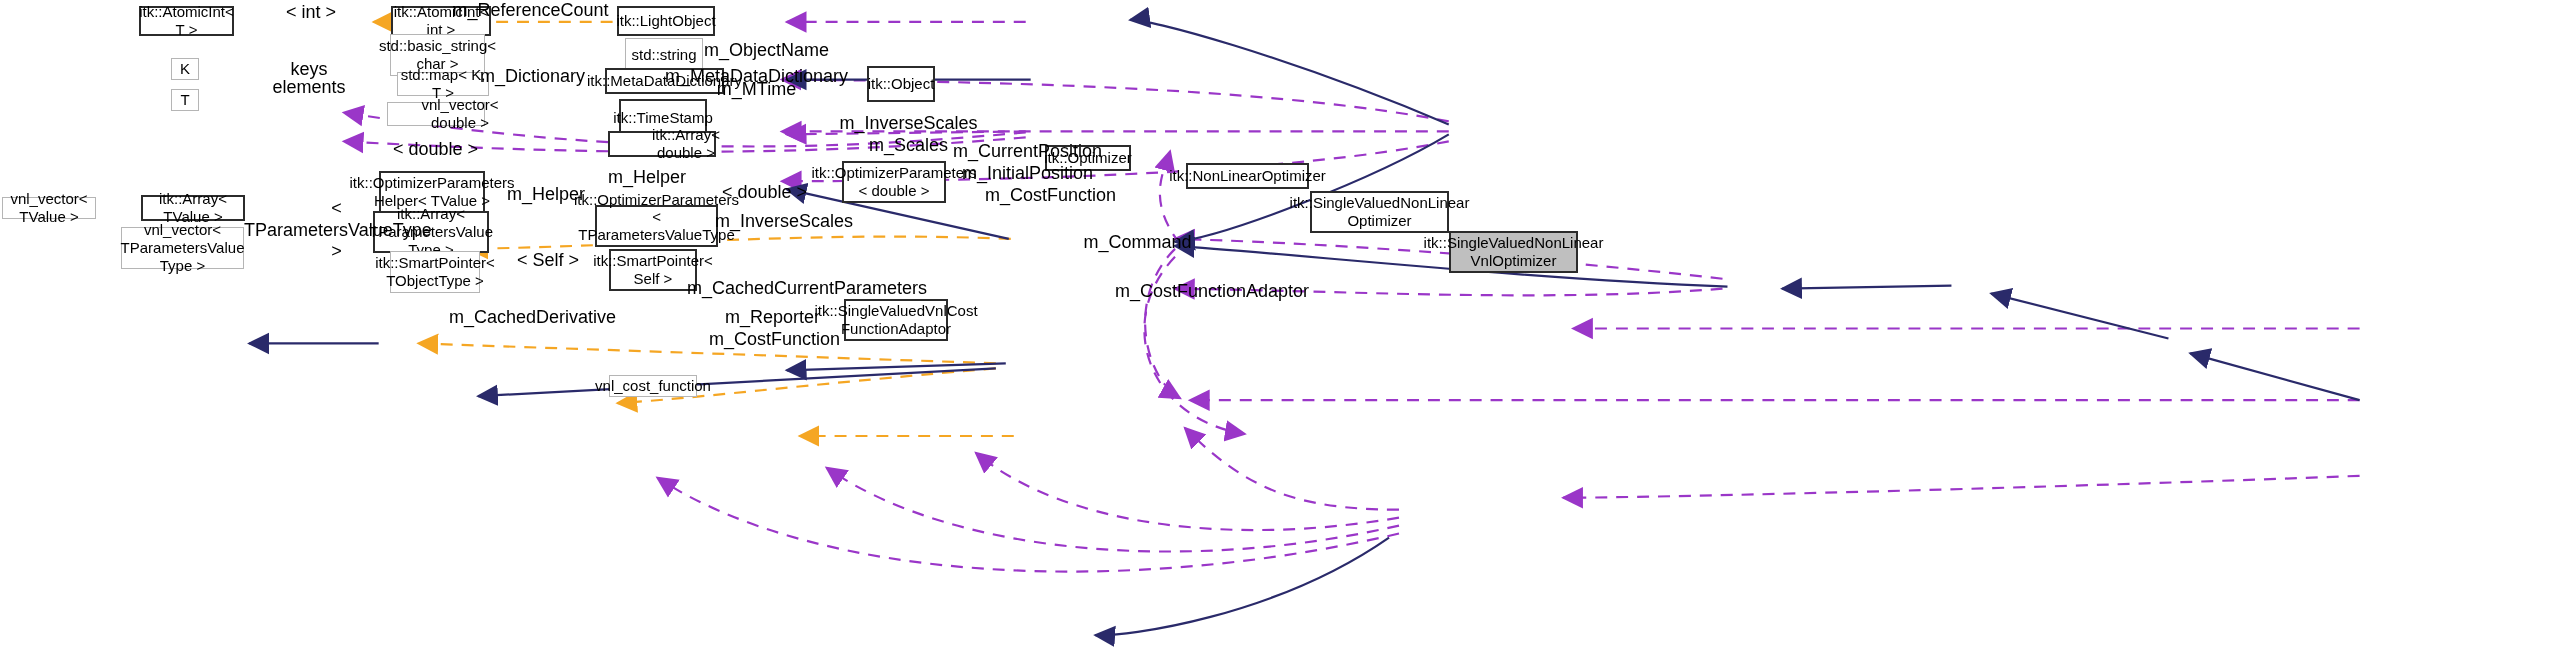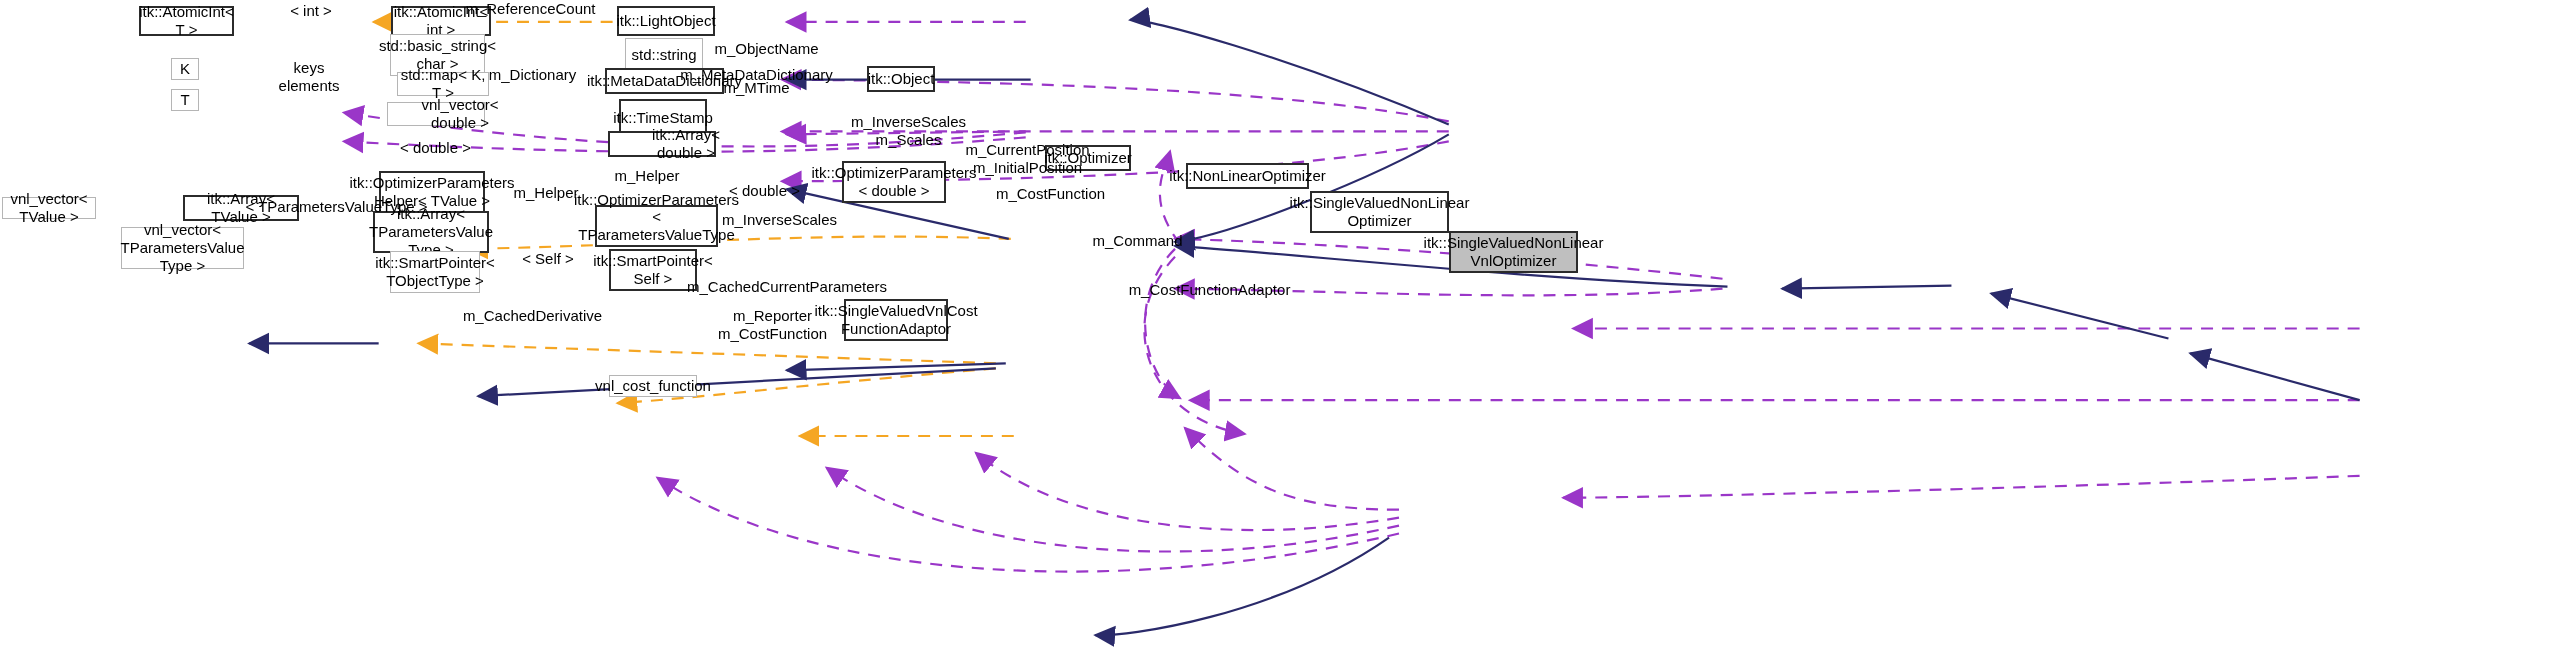--- a/index.html
+++ b/index.html
@@ -6,21 +6,21 @@
   #canvas{position:relative;width:2576px;height:654px;background:#ffffff;
           font-family:"Liberation Sans",sans-serif;overflow:hidden;}
   
   .node{position:absolute;box-sizing:border-box;display:flex;align-items:center;
         justify-content:center;text-align:center;line-height:1.18;
         font-size:15px;color:#000;background:#ffffff;white-space:pre-line;}
   .node.solid{border:2px solid #2b2b2b;}
   .node.grey{border:1px solid #b5b5b5;}
   .node.filled{border:2px solid #2b2b2b;background:#bfbfbf;}
   
-  .elabel{position:absolute;font-size:15px;color:#000;white-space:pre-line;
+  .elabel{position:absolute;font-size:18px;color:#000;white-space:pre-line;
           text-align:center;line-height:1.2;pointer-events:none;}
   svg.wires{position:absolute;left:0;top:0;width:2576px;height:654px;}
 </style>
 </head>
 <body>
 
 <div id="canvas">
 
   <svg class="wires" viewBox="0 0 2587 657" xmlns="http://www.w3.org/2000/svg">
     <defs>
@@ -96,21 +96,21 @@
   <div class="node grey" style="left:625px;top:38px;width:78px;height:34px;">std::string</div>
 
   <div class="node grey" style="left:171px;top:58px;width:28px;height:22px;">K</div>
 
   <div class="node grey" style="left:171px;top:89px;width:28px;height:22px;">T</div>
 
   <div class="node grey" style="left:397px;top:72px;width:92px;height:24px;">std::map&lt; K, T &gt;</div>
 
   <div class="node solid" style="left:605px;top:68px;width:119px;height:26px;">itk::MetaDataDictionary</div>
 
-  <div class="node solid" style="left:867px;top:66px;width:68px;height:26px;">itk::Object</div>
+  <div class="node solid" style="left:867px;top:66px;width:68px;height:36px;">itk::Object</div>
 
   <div class="node solid" style="left:619px;top:99px;width:88px;height:37px;">itk::TimeStamp</div>
 
   <div class="node grey" style="left:387px;top:102px;width:98px;height:24px;padding-left:48px;">vnl_vector&lt; double &gt;</div>
 
   <div class="node solid" style="left:608px;top:131px;width:108px;height:26px;padding-left:48px;">itk::Array&lt; double &gt;</div>
 
   <div class="node solid" style="left:842px;top:161px;width:104px;height:42px;">itk::OptimizerParameters
 &lt; double &gt;</div>
 
@@ -119,21 +119,21 @@
   <div class="node solid" style="left:1186px;top:163px;width:123px;height:26px;">itk::NonLinearOptimizer</div>
 
   <div class="node solid" style="left:1310px;top:191px;width:139px;height:42px;">itk::SingleValuedNonLinear
 Optimizer</div>
 
   <div class="node filled" style="left:1449px;top:231px;width:129px;height:42px;">itk::SingleValuedNonLinear
 VnlOptimizer</div>
 
   <div class="node grey" style="left:2px;top:197px;width:94px;height:22px;">vnl_vector&lt; TValue &gt;</div>
 
-  <div class="node solid" style="left:141px;top:195px;width:116px;height:26px;margin-left:42px;">itk::Array&lt; TValue &gt;</div>
+  <div class="node solid" style="left:141px;top:195px;width:104px;height:26px;">itk::Array&lt; TValue &gt;</div>
 
   <div class="node solid" style="left:379px;top:171px;width:106px;height:42px;">itk::OptimizerParameters
 Helper&lt; TValue &gt;</div>
 
   <div class="node grey" style="left:121px;top:227px;width:123px;height:42px;">vnl_vector&lt; TParametersValue
 Type &gt;</div>
 
   <div class="node solid" style="left:373px;top:211px;width:116px;height:42px;">itk::Array&lt; TParametersValue
 Type &gt;</div>
 

